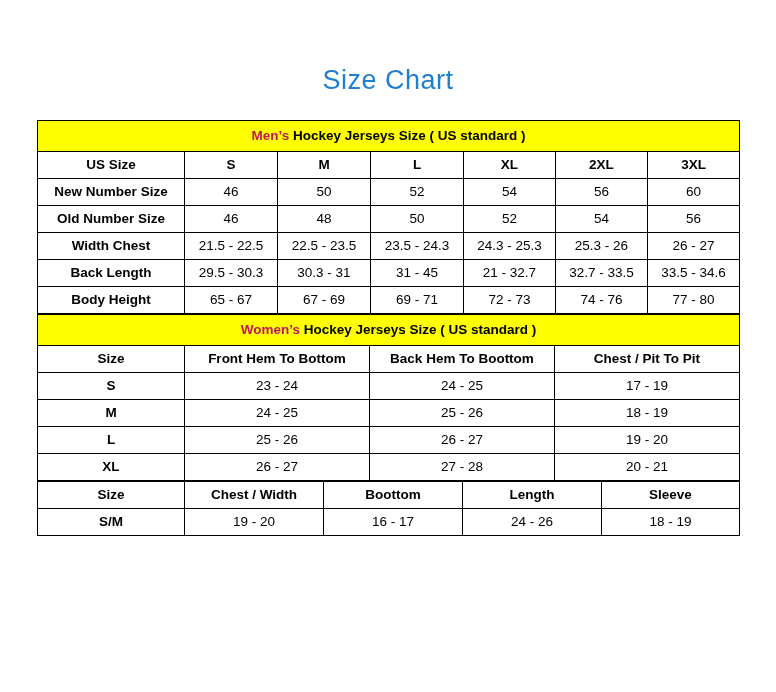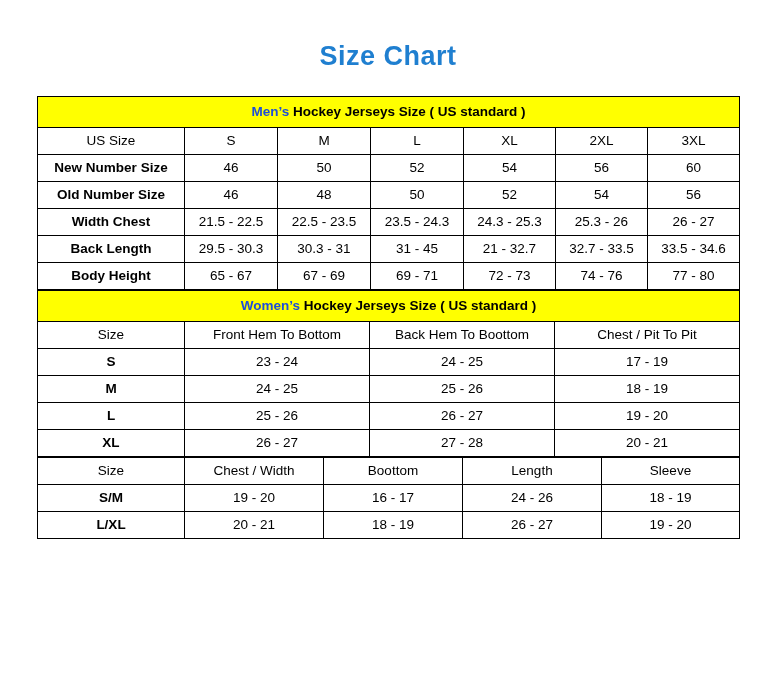--- a/index.html
+++ b/index.html
@@ -17,23 +17,23 @@
   .page {
     position: relative;
     width: 776px;
     height: 692px;
     box-sizing: border-box;
   }
   .chart-title {
     text-align: center;
     color: #1f7fd0;
     font-size: 27px;
-    font-weight: bold;
+    font-weight: normal;
     letter-spacing: 0.5px;
-    padding-top: 42px;
+    padding-top: 66px;
     padding-bottom: 0;
     line-height: 1.1;
   }
   .tables-wrap {
     margin: 24px 37px 0 37px;
   }
   table.size-table {
     border-collapse: collapse;
     width: 702px;
     table-layout: fixed;
@@ -47,24 +47,24 @@
     padding: 2px 3px;
     box-sizing: border-box;
   }
   .band {
     background: #ffff00;
     font-weight: bold;
     font-size: 15px;
     height: 31px !important;
   }
   .band .accent {
-    color: #1d4ed8;
+    color: #be185d;
   }
   .hdr {
-    font-weight: normal;
+    font-weight: bold;
   }
   .rowlabel {
     font-weight: bold;
   }
   .bold-cell {
     font-weight: bold;
   }
 </style>
 </head>
 <body>
@@ -206,24 +206,17 @@
           <td class="hdr">Length</td>
           <td class="hdr">Sleeve</td>
         </tr>
         <tr>
           <td class="bold-cell">S/M</td>
           <td>19 - 20</td>
           <td>16 - 17</td>
           <td>24 - 26</td>
           <td>18 - 19</td>
         </tr>
-        <tr>
-          <td class="bold-cell">L/XL</td>
-          <td>20 - 21</td>
-          <td>18 - 19</td>
-          <td>26 - 27</td>
-          <td>19 - 20</td>
-        </tr>
       </tbody>
     </table>
 
   </div>
 </div>
 
 </body></html>

